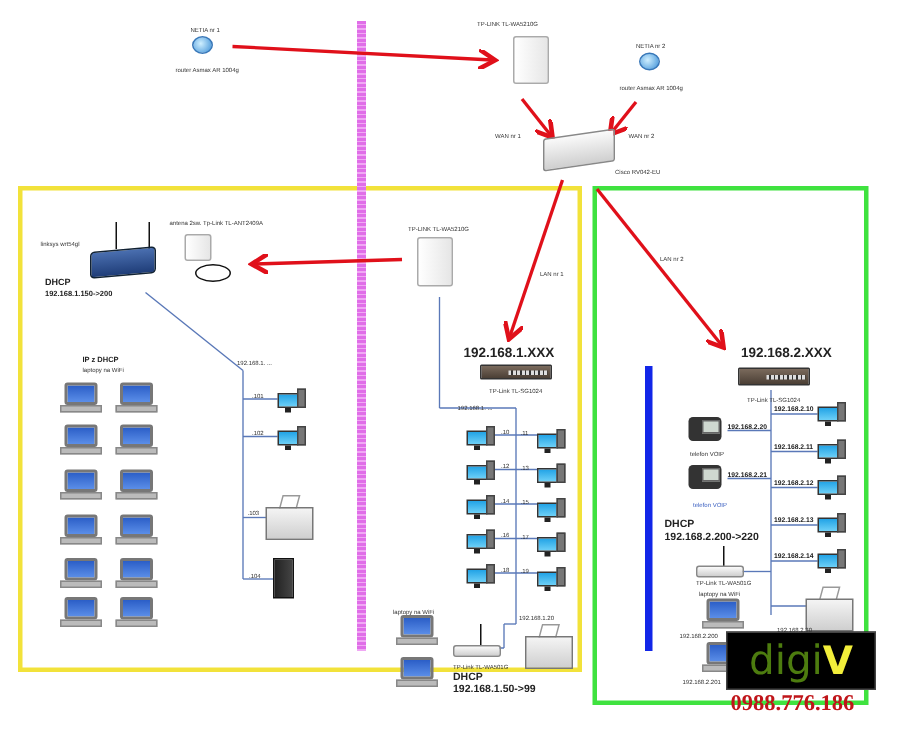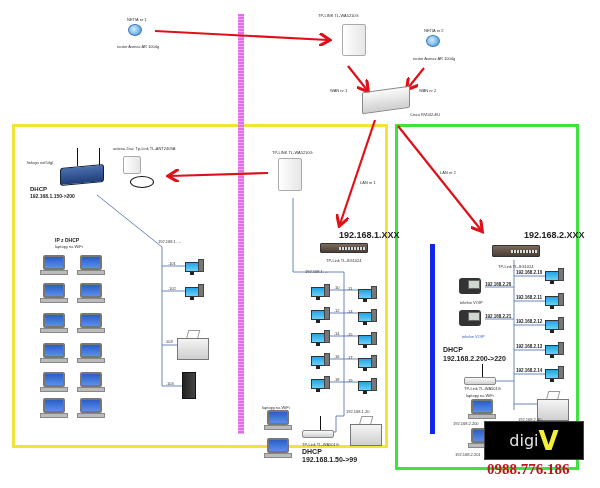--- a/index.html
+++ b/index.html
@@ -1,20 +1,20 @@
 <!DOCTYPE html>
 <html><head>
 <meta charset="utf-8">
 <style>
   html,body{margin:0;padding:0;background:#fff;}
   body{width:600px;height:488px;position:relative;overflow:hidden;font-family:"Liberation Sans",sans-serif;}
   .abs{position:absolute;}
   .tiny{font-size:4px;color:#333;white-space:nowrap;}
   .small{font-size:5px;color:#222;white-space:nowrap;font-weight:bold;}
-  .big{font-size:9px;color:#222;font-weight:bold;white-space:nowrap;margin-left:30px;}
+  .big{font-size:9px;color:#222;font-weight:bold;white-space:nowrap;}
   .mid{font-size:7px;color:#222;font-weight:bold;white-space:nowrap;}
   svg{position:absolute;left:0;top:0;}
   .box-yellow{border:3px solid #f2e23a;}
   .box-green{border:3px solid #3fe23f;}
   .laptop .scr{position:absolute;left:3px;top:0;width:22px;height:15px;background:linear-gradient(#2b5ec7,#5b8ee8);border:2px solid #777;border-radius:2px;box-sizing:border-box;}
   .laptop .kb{position:absolute;left:0;top:15px;width:28px;height:5px;background:#bbb;border:1px solid #888;box-sizing:border-box;}
   .pc .mon{position:absolute;left:0;top:3px;width:14px;height:10px;background:linear-gradient(#22a3e6,#6dd0f7);border:1px solid #333;box-sizing:border-box;}
   .pc .tower{position:absolute;left:13px;top:0;width:6px;height:13px;background:#777;border:1px solid #444;box-sizing:border-box;}
   .pc .st{position:absolute;left:5px;top:13px;width:4px;height:3px;background:#222;}
   .printer .body{position:absolute;left:0;top:10px;width:32px;height:22px;background:linear-gradient(#f4f4f4,#cfcfcf);border:1px solid #777;box-sizing:border-box;}
@@ -343,16 +343,16 @@
     <div class="kb"></div>
   </div>
 <div class="abs tiny" style="left:455px;top:452px;">192.168.2.201</div>
 <div class="abs printer" style="left:537px;top:389px;width:32px;height:32px;">
     <div class="paper"></div>
     <div class="body"></div>
   </div>
 <div class="abs tiny" style="left:518px;top:417px;">192.168.2.30</div>
 
 <div class="abs" style="left:484px;top:421px;width:98px;height:37px;background:#000;border:1px solid #444;display:flex;align-items:center;justify-content:center;">
-  <span style="color:#e5e5e5;font-size:16px;font-family:'DejaVu Sans',sans-serif;">digi</span>
+  <span style="color:#4d7c0f;font-size:27px;font-family:'DejaVu Sans',sans-serif;">digi</span>
   <span style="color:#f2ee3a;font-size:26px;font-weight:bold;font-family:'DejaVu Sans',sans-serif;">V</span>
 </div>
 <div class="abs" style="left:487px;top:461px;font-family:'Liberation Serif',serif;font-size:15px;font-weight:bold;color:#c0151a;">0988.776.186</div>
 
 </body></html>

